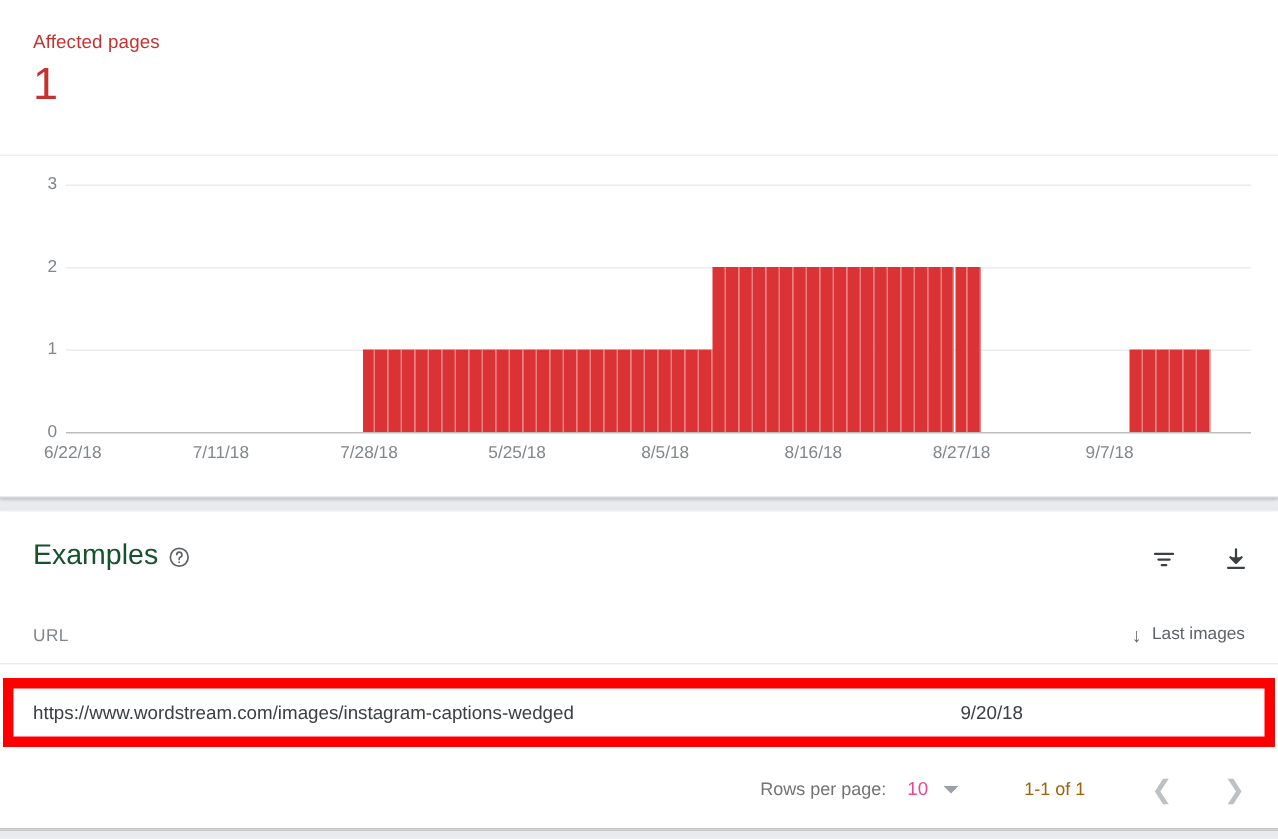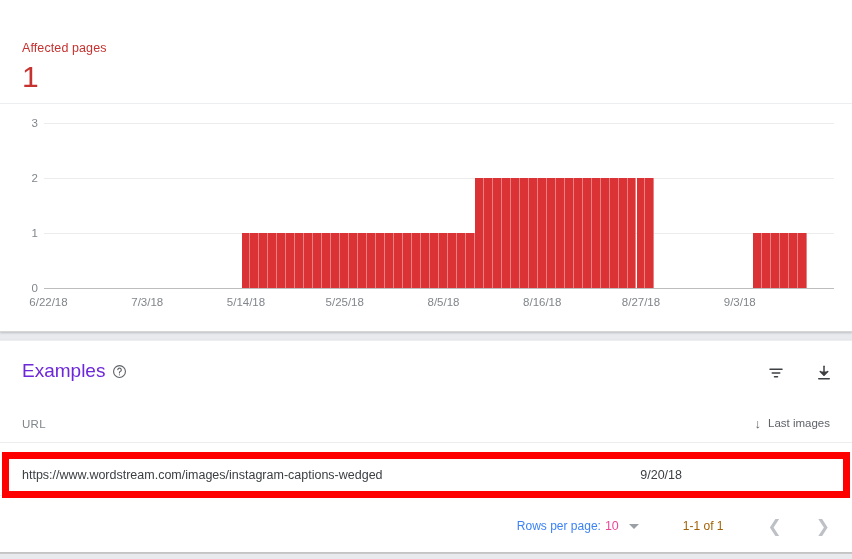--- a/index.html
+++ b/index.html
@@ -63,21 +63,20 @@
     position: absolute;
     left: 22px;
     top: 20px;
   }
 
   .summary-label {
     font-size: 12.5px;
     color: #c5322f;
     letter-spacing: 0.1px;
     line-height: 16px;
-    margin-top: 20px;
   }
 
   .summary-value {
     font-size: 30px;
     color: #c5322f;
     font-weight: 400;
     line-height: 38px;
     margin-top: 2px;
   }
 
@@ -153,21 +152,21 @@
     top: 0;
     width: 852px;
     height: 60px;
   }
 
   .ex-title {
     position: absolute;
     left: 22px;
     top: 18px;
     font-size: 19px;
-    color: #6d28d9;
+    color: #14532d;
     font-weight: 400;
     line-height: 24px;
   }
 
   .help-icon {
     position: absolute;
     left: 112px;
     top: 23px;
     width: 15px;
     height: 15px;
@@ -279,21 +278,21 @@
     height: 52px;
     display: flex;
     align-items: center;
     justify-content: flex-end;
     padding-right: 22px;
     gap: 0;
     font-size: 12px;
     color: #5f6368;
   }
 
-  .rpp-label { margin-right: 4px; color: #3b82f6; }
+  .rpp-label { margin-right: 14px; color: #737373; }
   .rpp-value { color: #ec4899; font-size: 12.5px; }
 
   .rpp-caret {
     margin-left: 10px;
     width: 0; height: 0;
     border-left: 5px solid transparent;
     border-right: 5px solid transparent;
     border-top: 5px solid #9aa0a6;
     cursor: pointer;
   }
@@ -389,27 +388,27 @@
           <div class="bar" title="9/14/18: 1" style="left: 754.091px; width: 8.97727px; height: 55px;"></div>
         </div>
       <div id="y-axis">
           <div class="ytick" style="top: 180px;">0</div>
           <div class="ytick" style="top: 125px;">1</div>
           <div class="ytick" style="top: 70px;">2</div>
           <div class="ytick" style="top: 15px;">3</div>
         </div>
       <div id="x-axis">
           <div class="xtick" style="left: 48.4886px;">6/22/18</div>
-          <div class="xtick" style="left: 147.239px;">7/3/18</div>
-          <div class="xtick" style="left: 245.989px;">5/14/18</div>
+          <div class="xtick" style="left: 147.239px;">7/11/18</div>
+          <div class="xtick" style="left: 245.989px;">7/28/18</div>
           <div class="xtick" style="left: 344.739px;">5/25/18</div>
           <div class="xtick" style="left: 443.489px;">8/5/18</div>
           <div class="xtick" style="left: 542.239px;">8/16/18</div>
           <div class="xtick" style="left: 640.989px;">8/27/18</div>
-          <div class="xtick" style="left: 739.739px;">9/3/18</div>
+          <div class="xtick" style="left: 739.739px;">9/7/18</div>
         </div>
     </div>
   </div>
 
   <div class="card" id="examples-card">
 
     <div class="ex-title-row">
       <div class="ex-title">Examples</div>
 
       <span class="help-icon">

